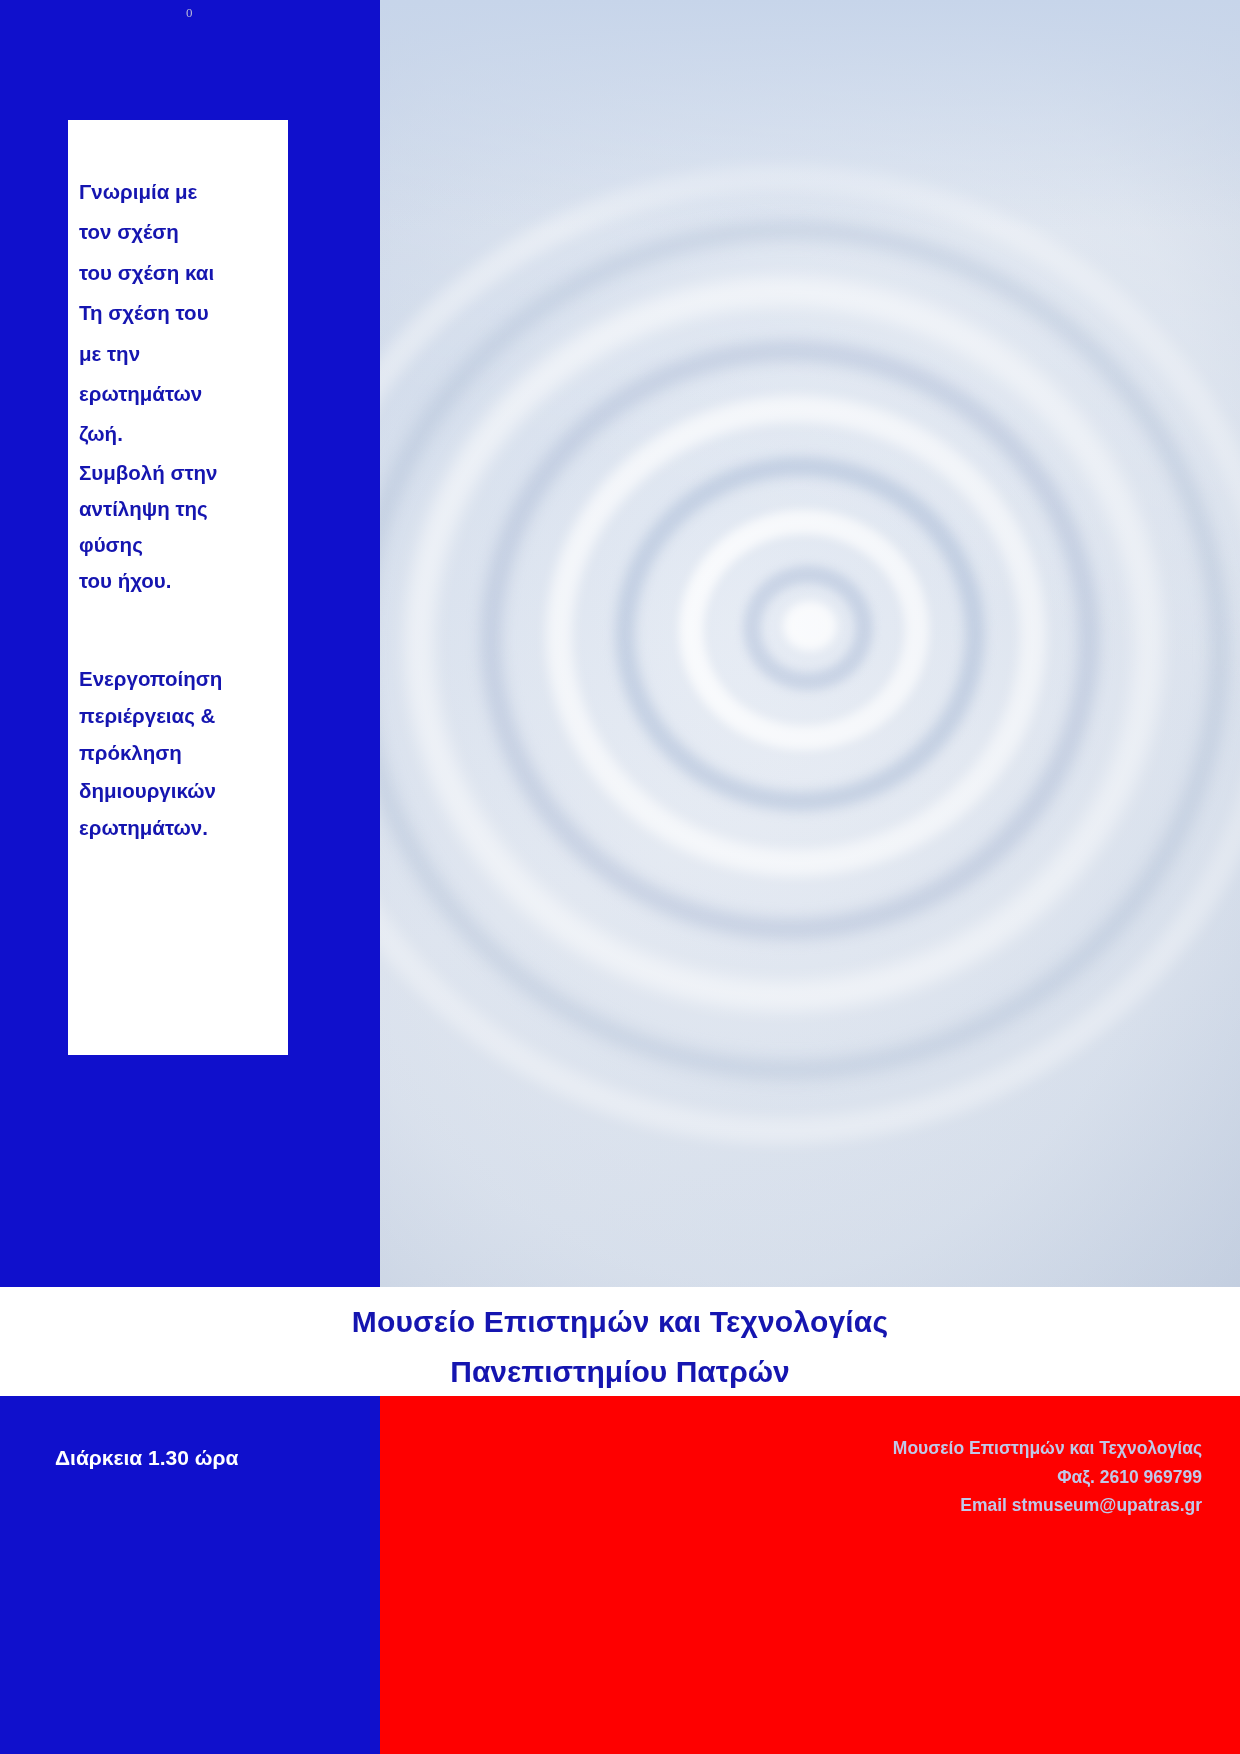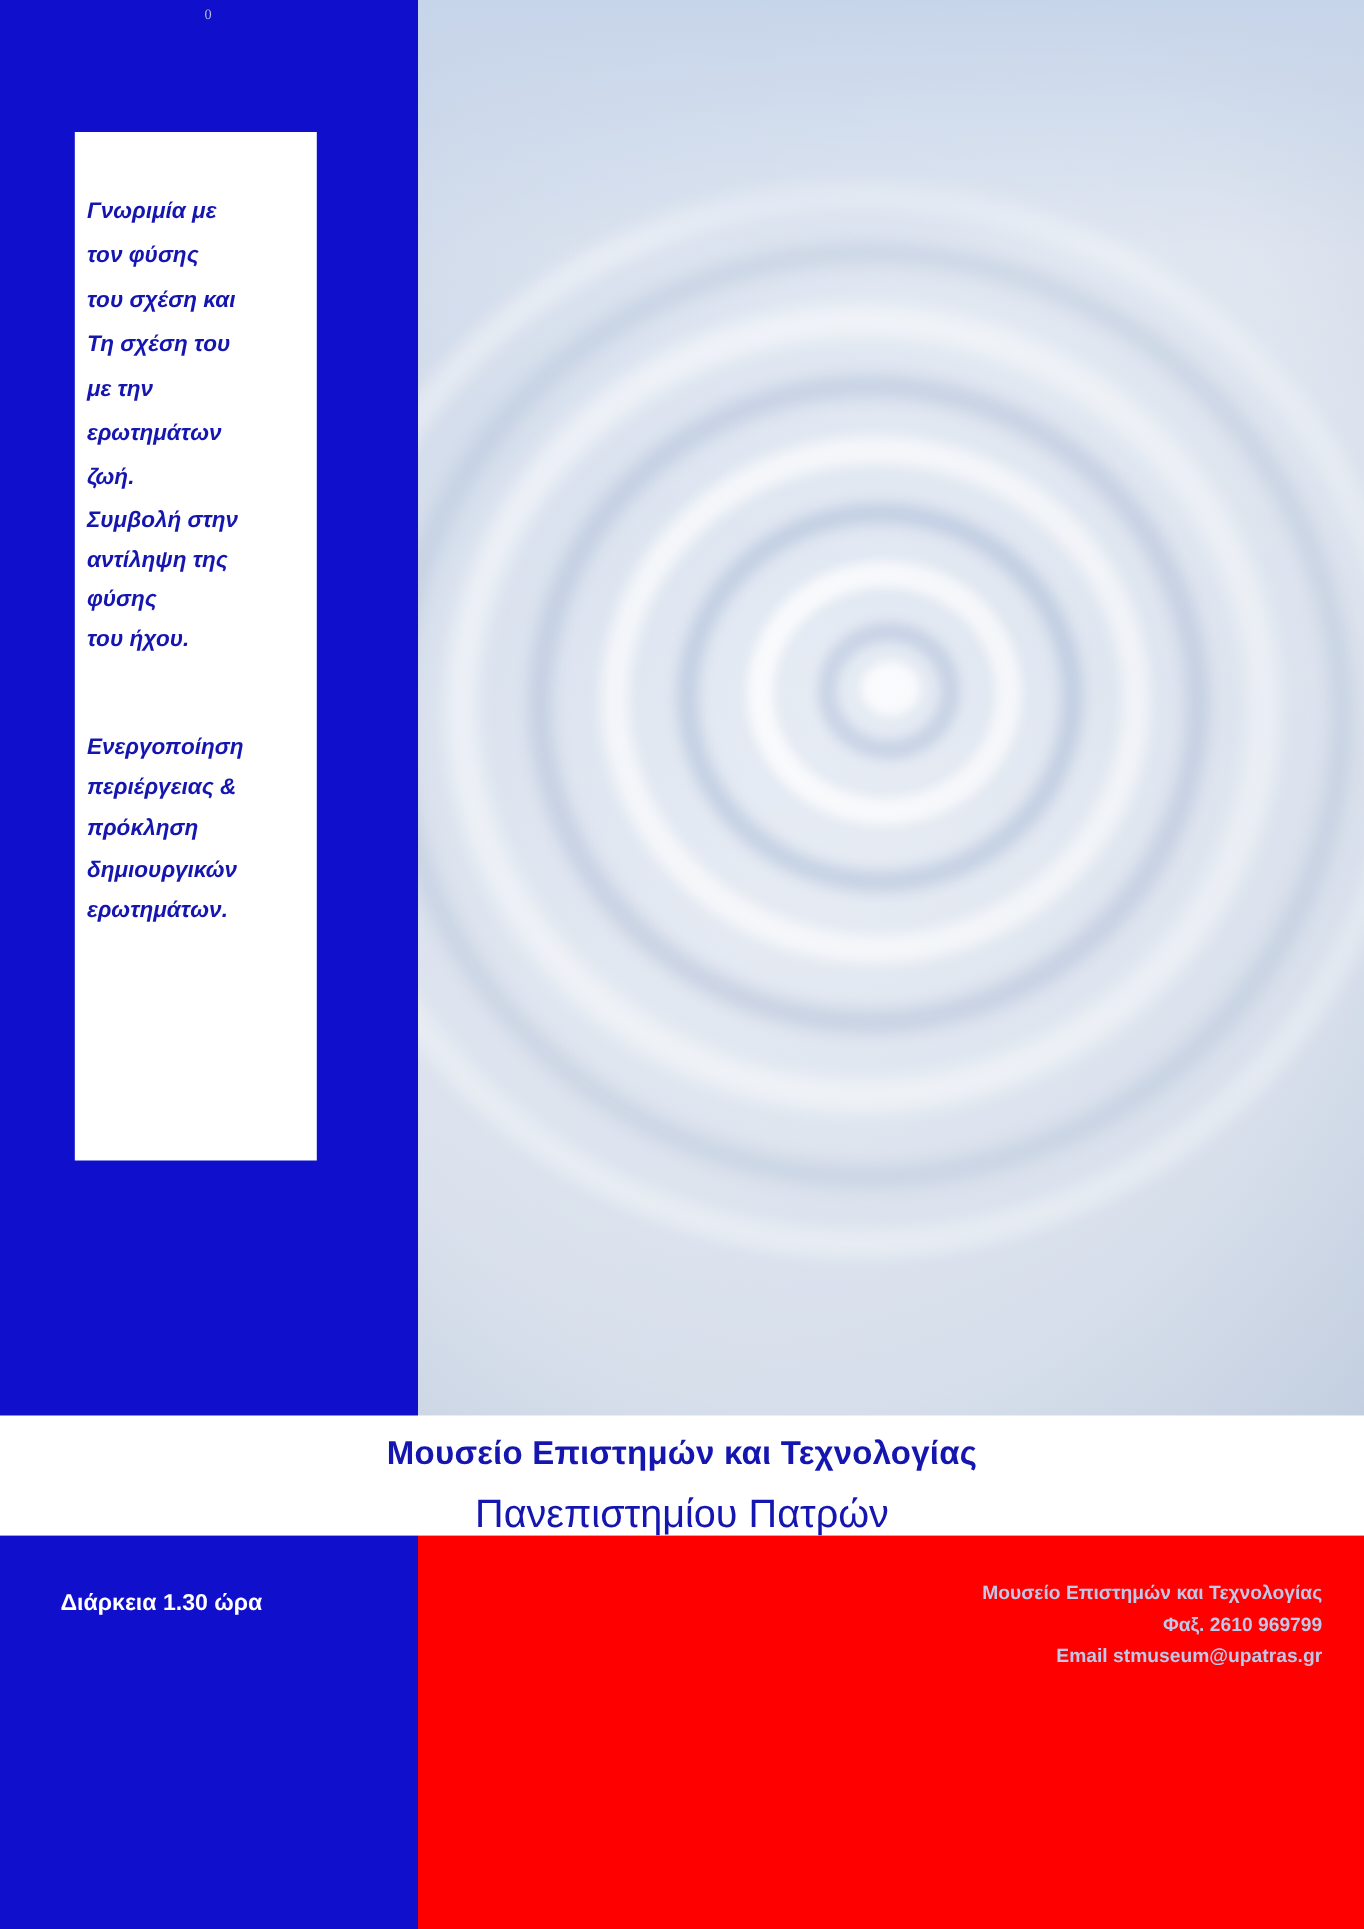--- a/index.html
+++ b/index.html
@@ -96,21 +96,21 @@
     height: 935px;
     background: #ffffff;
   }
   #text-box .inner {
     padding: 52px 14px 0 11px;
     color: #1515b0;
     font-weight: bold;
     font-size: 20.5px;
     line-height: 1.97;
   }
-  #text-box p { margin: 0; font-style: italic; }
+  #text-box p { margin: 0; }
   #text-box .blk2 { line-height: 1.77; }
   #text-box .blk3 { margin-top: 60px; line-height: 1.82; }
 
   
   #titles {
     position: absolute;
     left: 0;
     top: 1287px;
     width: 1240px;
     height: 265px;
@@ -119,22 +119,22 @@
   }
   #titles .t1 {
     color: #1515b0;
     font-weight: bold;
     font-size: 30px;
     letter-spacing: 0.2px;
     padding-top: 18px;
   }
   #titles .t2 {
     color: #1515b0;
-    font-weight: normal;
-    font-size: 36px;
+    font-weight: bold;
+    font-size: 30px;
     padding-top: 16px;
   }
   #titles .sub {
     color: #1515b0;
     font-size: 19px;
     padding-top: 29px;
   }
   #titles .headline {
     color: #e80000;
     font-weight: bold;
@@ -207,21 +207,21 @@
     <div class="ring r8"></div>
     <div class="ring r9"></div>
     <div class="vign"></div>
     <div class="topfade"></div>
   </div>
 
   <div id="text-box">
     <div class="inner">
       <div class="blk1">
         <p>Γνωριμία με</p>
-        <p>τον φύσης</p>
+        <p>τον σχέση</p>
         <p>του σχέση και</p>
         <p>Τη σχέση του</p>
         <p>με την</p>
         <p>ερωτημάτων</p>
         <p>ζωή.</p>
       </div>
       <div class="blk2">
         <p>Συμβολή στην</p>
         <p>αντίληψη  της</p>
         <p>φύσης</p>

